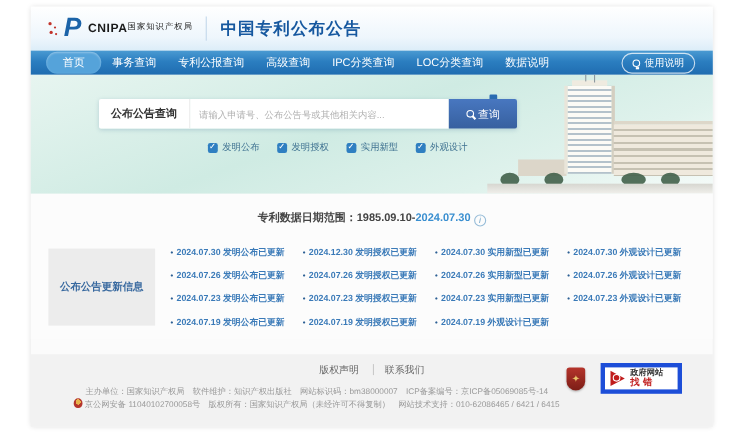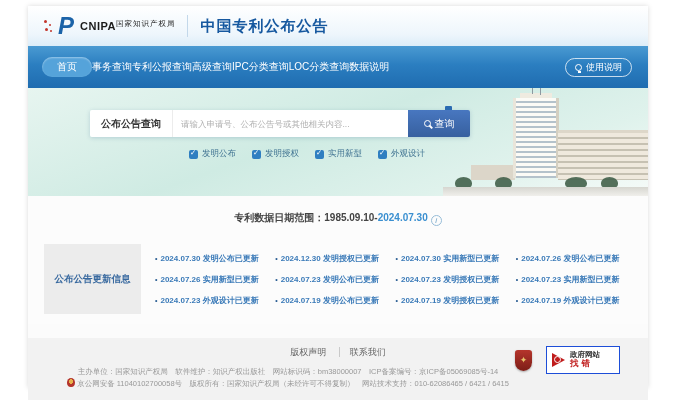--- a/index.html
+++ b/index.html
@@ -17,23 +17,23 @@
   .logo-dots i:nth-child(1){left:0;top:2px;} .logo-dots i:nth-child(2){left:5px;top:6px;width:2px;height:2px;}
   .logo-dots i:nth-child(3){left:1px;top:10px;} .logo-dots i:nth-child(4){left:6px;top:12px;width:2px;height:2px;}
   .logo-p { font-size:24px; font-weight:bold; font-style:italic; color:#1b63a8; line-height:24px; }
   .logo-text { display:flex; line-height:1.1; margin-left:2px; }
   .logo-acronym { font-size:11px; font-weight:bold; color:#1a1a1a; letter-spacing:.5px; }
   .logo-org { font-size:7.5px; color:#222; letter-spacing:1px; }
   .header-divider { width:1px; height:22px; background:#c3d8ea; margin:0 12px; }
   .site-title { font-size:15px; font-weight:bold; color:#16589f; letter-spacing:1px; }
 
   
-  .nav { height:42px; background:linear-gradient(180deg,#4a9ad2 0%,#2b7ec0 45%,#1f6cb0 100%);
+  .nav { height:22px; background:linear-gradient(180deg,#4a9ad2 0%,#2b7ec0 45%,#1f6cb0 100%);
     display:flex; align-items:center; padding:0 10px; }
-  .nav-item { color:#fff; font-size:10px; padding:3px 0; cursor:pointer; text-decoration:none; white-space:nowrap; }
+  .nav-item { color:#fff; font-size:10px; padding:3px 10px; cursor:pointer; text-decoration:none; white-space:nowrap; }
   .nav-item.active { background:#55a3da; border-radius:10px; padding:3px 15px; margin-left:4px; box-shadow:inset 0 1px 2px rgba(255,255,255,.4); }
   .nav-help { margin-left:auto; margin-right:6px; display:flex; align-items:center; gap:4px;
     border:1px solid rgba(255,255,255,.75); border-radius:10px; padding:2px 9px; color:#fff; font-size:9px; cursor:pointer; }
   .bulb { width:7px; height:7px; border:1px solid #fff; border-radius:50%; position:relative; display:inline-block; }
   .bulb::after { content:""; position:absolute; left:1.5px; bottom:-3px; width:3px; height:2px; background:#fff; }
 
   
   .hero { position:relative; height:108px; overflow:hidden;
     background:linear-gradient(160deg,#e7f5f0 0%,#cfebe3 45%,#dff2ec 75%,#f6fbf9 100%); }
   .search-wrap { position:absolute; left:62px; top:22px; width:380px; z-index:3; }
@@ -87,21 +87,21 @@
   .footer-links a + a { border-left:1px solid #c9c9c9; }
   .footer-info { width:460px; margin:7px 0 0 30px; text-align:center; }
   .f-line { font-size:7.5px; color:#999; line-height:12px; white-space:nowrap; }
   .f-sec { color:#999; text-decoration:none; cursor:pointer; }
   .gongan { display:inline-block; width:8px; height:9px; margin-right:2px; vertical-align:-1px;
     background:radial-gradient(circle at 50% 38%, #e8b34b 0 34%, #b5352c 35% 100%); border-radius:50% 50% 46% 46%; }
   .badges { position:absolute; right:28px; top:8px; display:flex; align-items:center; gap:14px; }
   .shield { width:17px; height:21px; background:linear-gradient(180deg,#b5352c,#7c1d16); border-radius:3px 3px 9px 9px;
     display:flex; align-items:center; justify-content:center; cursor:pointer; box-shadow:0 1px 2px rgba(0,0,0,.3); }
   .shield span { color:#e8c36a; font-size:9px; }
-  .find-badge { width:74px; height:28px; background:#fff; border:1px solid #1d4ed8; display:flex; align-items:center;
+  .find-badge { width:74px; height:28px; background:#fff; border:4px solid #1d4ed8; display:flex; align-items:center;
     padding:2px 5px; gap:5px; cursor:pointer; }
   .fb-logo { width:0; height:0; border-left:13px solid #c01c1c; border-top:7px solid transparent; border-bottom:7px solid transparent; position:relative; }
   .fb-logo::before { content:""; position:absolute; left:-11px; top:-4px; width:5px; height:5px; border:1.5px solid #fff; border-radius:50%; }
   .fb-text { display:flex; flex-direction:column; line-height:1.15; }
   .fb-text b { font-size:7.5px; color:#333; font-weight:bold; }
   .fb-text i { font-style:normal; font-size:8.5px; color:#c01c1c; font-weight:bold; letter-spacing:3px; }
 </style>
 </head>
 <body>
 
@@ -187,22 +187,25 @@
     <div class="date-line">
       <span class="date-label">专利数据日期范围：</span><span class="date-start">1985.09.10</span><span class="date-start">-</span><span class="date-end">2024.07.30</span><span class="info-icon"></span>
     </div>
 
     <div class="updates">
       <div class="side-box">公布公告更新信息</div>
       <div class="grid">
         <a class="upd">2024.07.30 发明公布已更新</a>
         <a class="upd">2024.12.30 发明授权已更新</a>
         <a class="upd">2024.07.30 实用新型已更新</a>
+        <a class="upd">2024.07.30 外观设计已更新</a>
         <a class="upd">2024.07.26 发明公布已更新</a>
+        <a class="upd">2024.07.26 发明授权已更新</a>
         <a class="upd">2024.07.26 实用新型已更新</a>
+        <a class="upd">2024.07.26 外观设计已更新</a>
         <a class="upd">2024.07.23 发明公布已更新</a>
         <a class="upd">2024.07.23 发明授权已更新</a>
         <a class="upd">2024.07.23 实用新型已更新</a>
         <a class="upd">2024.07.23 外观设计已更新</a>
         <a class="upd">2024.07.19 发明公布已更新</a>
         <a class="upd">2024.07.19 发明授权已更新</a>
         <a class="upd">2024.07.19 外观设计已更新</a>
       </div>
     </div>
   </div>

